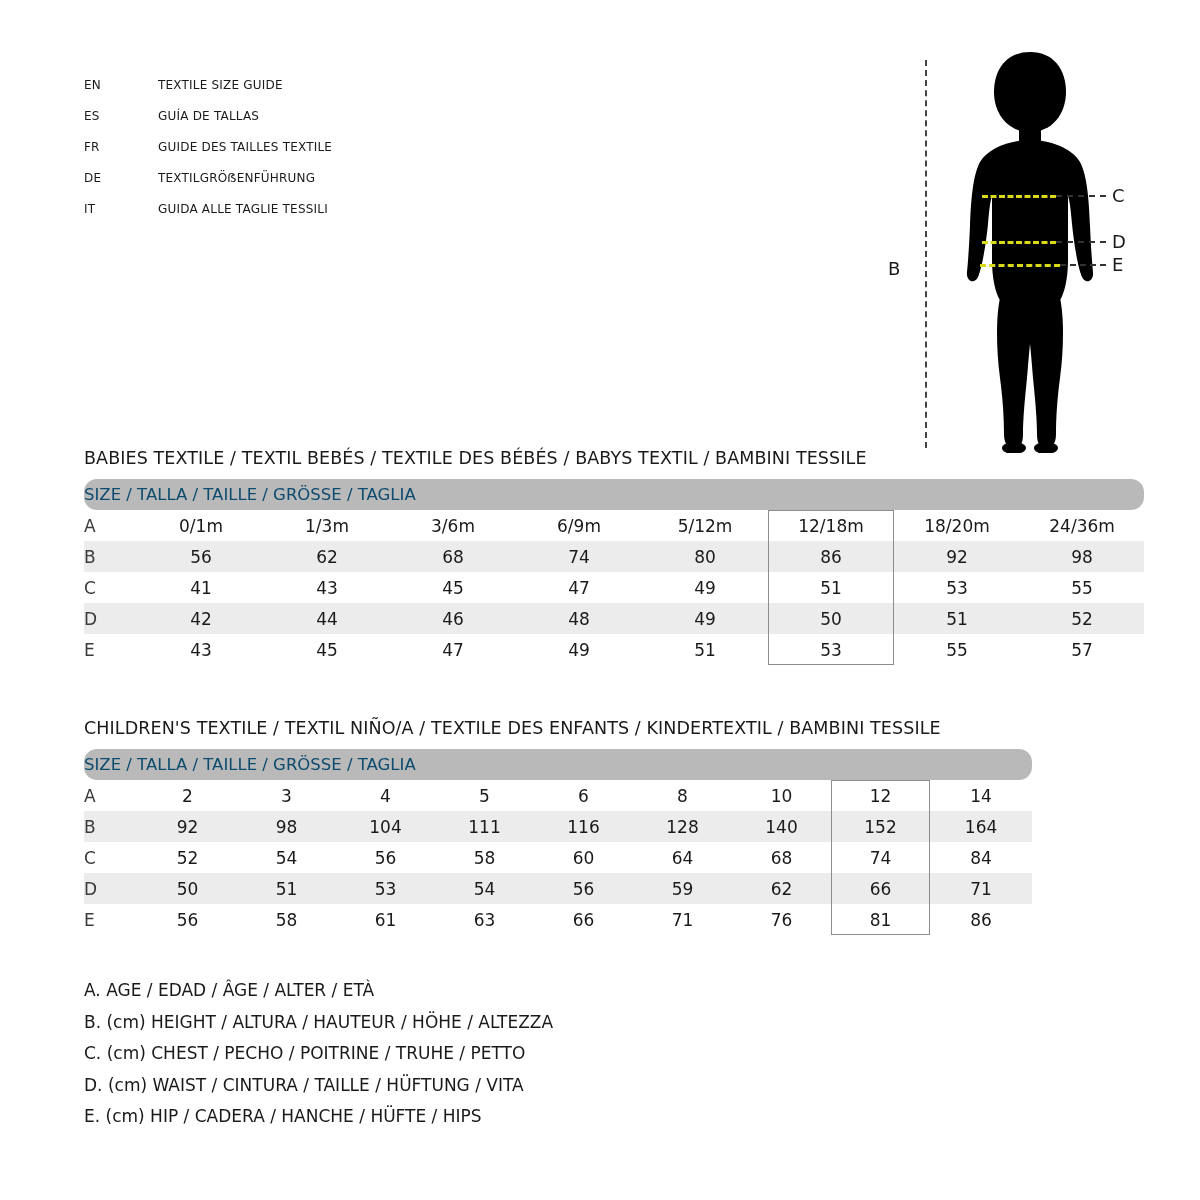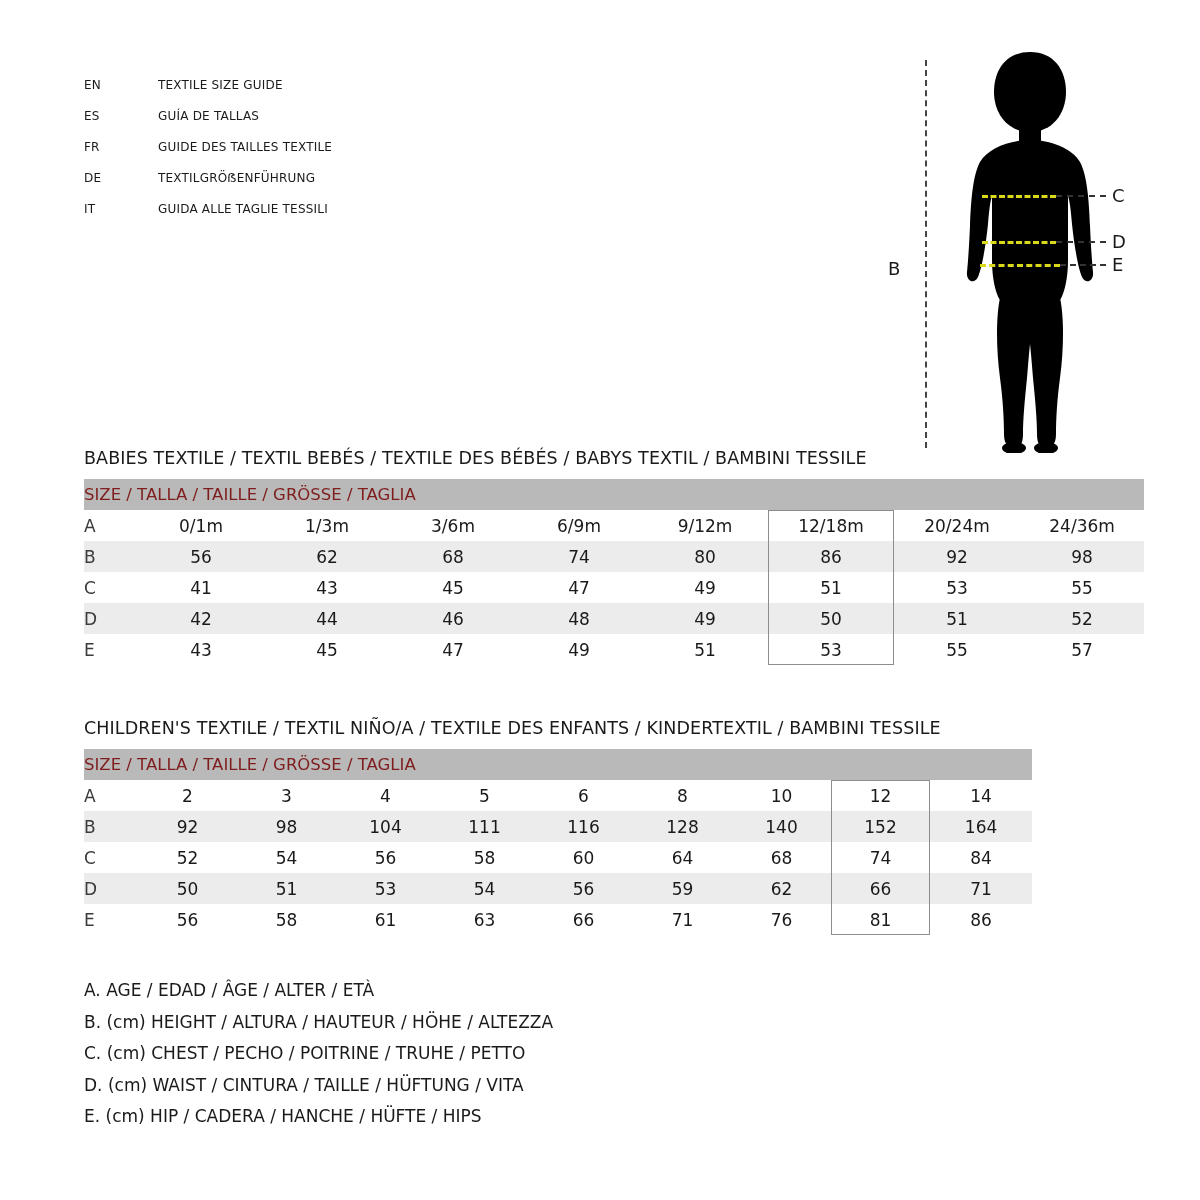--- a/index.html
+++ b/index.html
@@ -102,24 +102,25 @@
     font-size: 17px;
     color: #1a1a1a;
   }
   table.size-table td {
     padding: 0;
     height: 31px;
     vertical-align: middle;
   }
   .hdr-row td {
     background: #b9b9b9;
-    color: #7f1d1d;
+    color: #0c4a6e;
     font-size: 16.5px;
     padding-left: 8px;
     height: 30px;
+    border-radius: 13px;
   }
   .row-shade td { background: #ececec; }
   .row-plain td { background: #ffffff; }
   .rowkey {
     padding-left: 8px;
     color: #3b3b3b;
   }
   .cell-val {
     text-align: center;
   }
@@ -214,23 +215,23 @@
     <tbody>
         <tr class="hdr-row">
       <td colspan="9">SIZE / TALLA / TAILLE / GRÖSSE / TAGLIA</td>
     </tr>
     <tr class="row-plain">
       <td class="rowkey">A</td>
       <td class="cell-val">0/1m</td>
       <td class="cell-val">1/3m</td>
       <td class="cell-val">3/6m</td>
       <td class="cell-val">6/9m</td>
-      <td class="cell-val">9/12m</td>
+      <td class="cell-val">5/12m</td>
       <td class="cell-val highlight-col" style="box-shadow: inset 1px 0 0 #8d8d8d, inset -1px 0 0 #8d8d8d, inset 0 1px 0 #8d8d8d;">12/18m</td>
-      <td class="cell-val">20/24m</td>
+      <td class="cell-val">18/20m</td>
       <td class="cell-val">24/36m</td>
     </tr>
     <tr class="row-shade">
       <td class="rowkey">B</td>
       <td class="cell-val">56</td>
       <td class="cell-val">62</td>
       <td class="cell-val">68</td>
       <td class="cell-val">74</td>
       <td class="cell-val">80</td>
       <td class="cell-val highlight-col">86</td>

